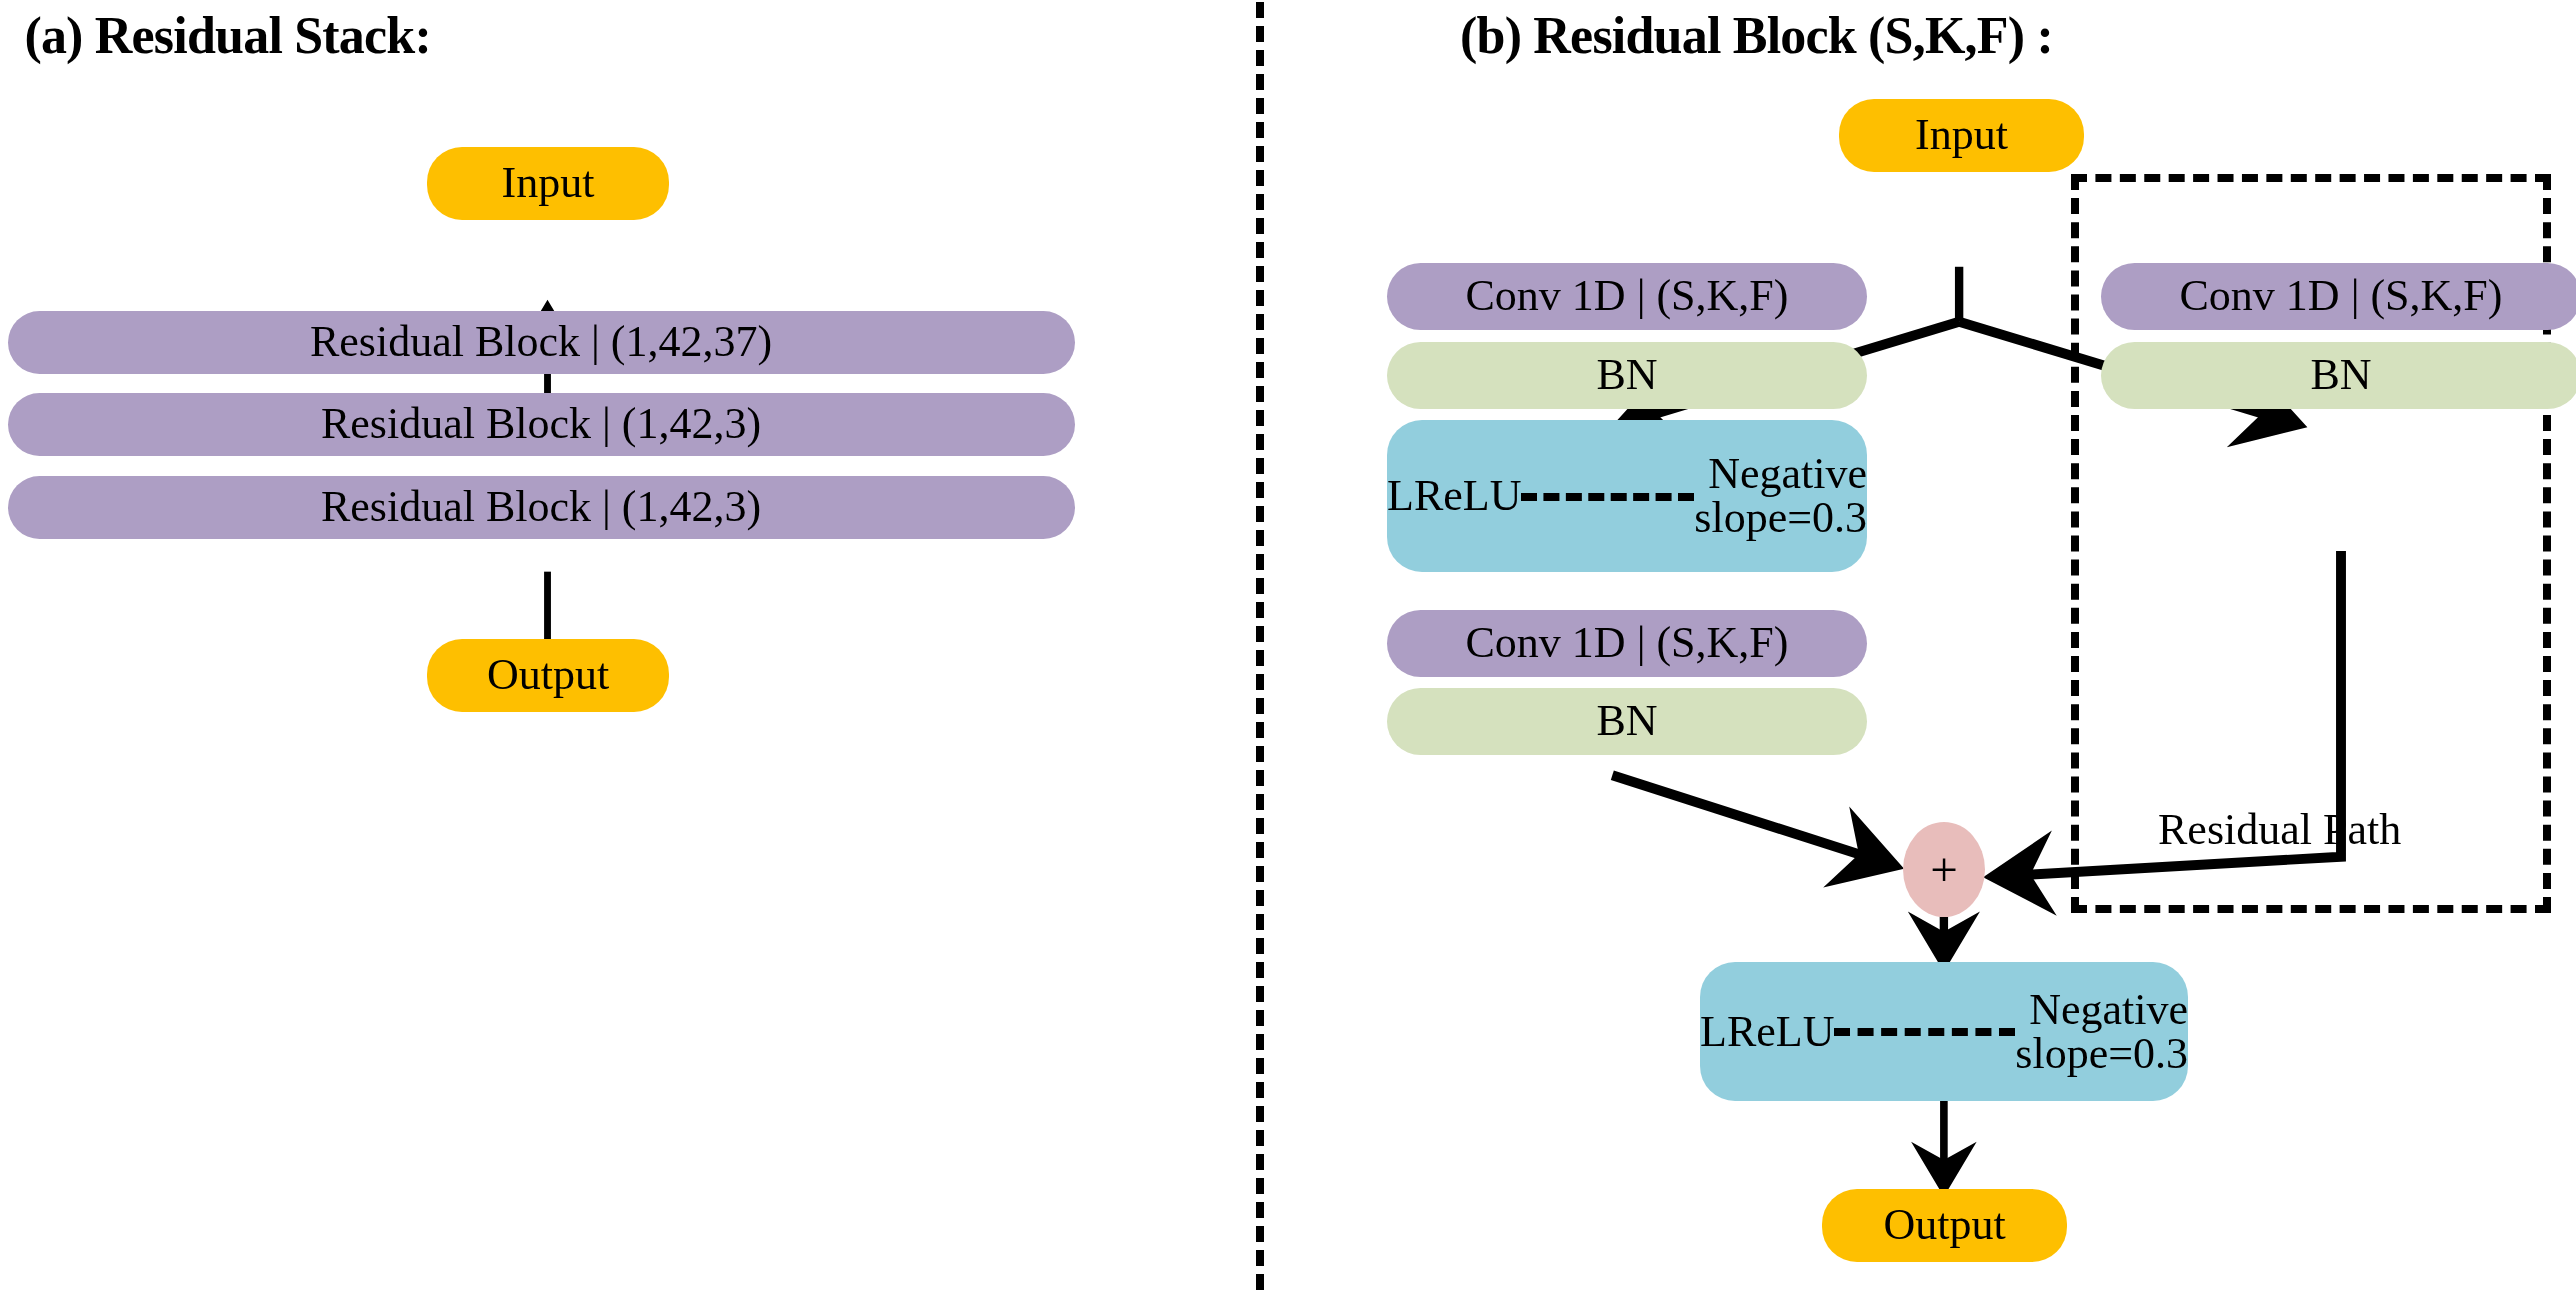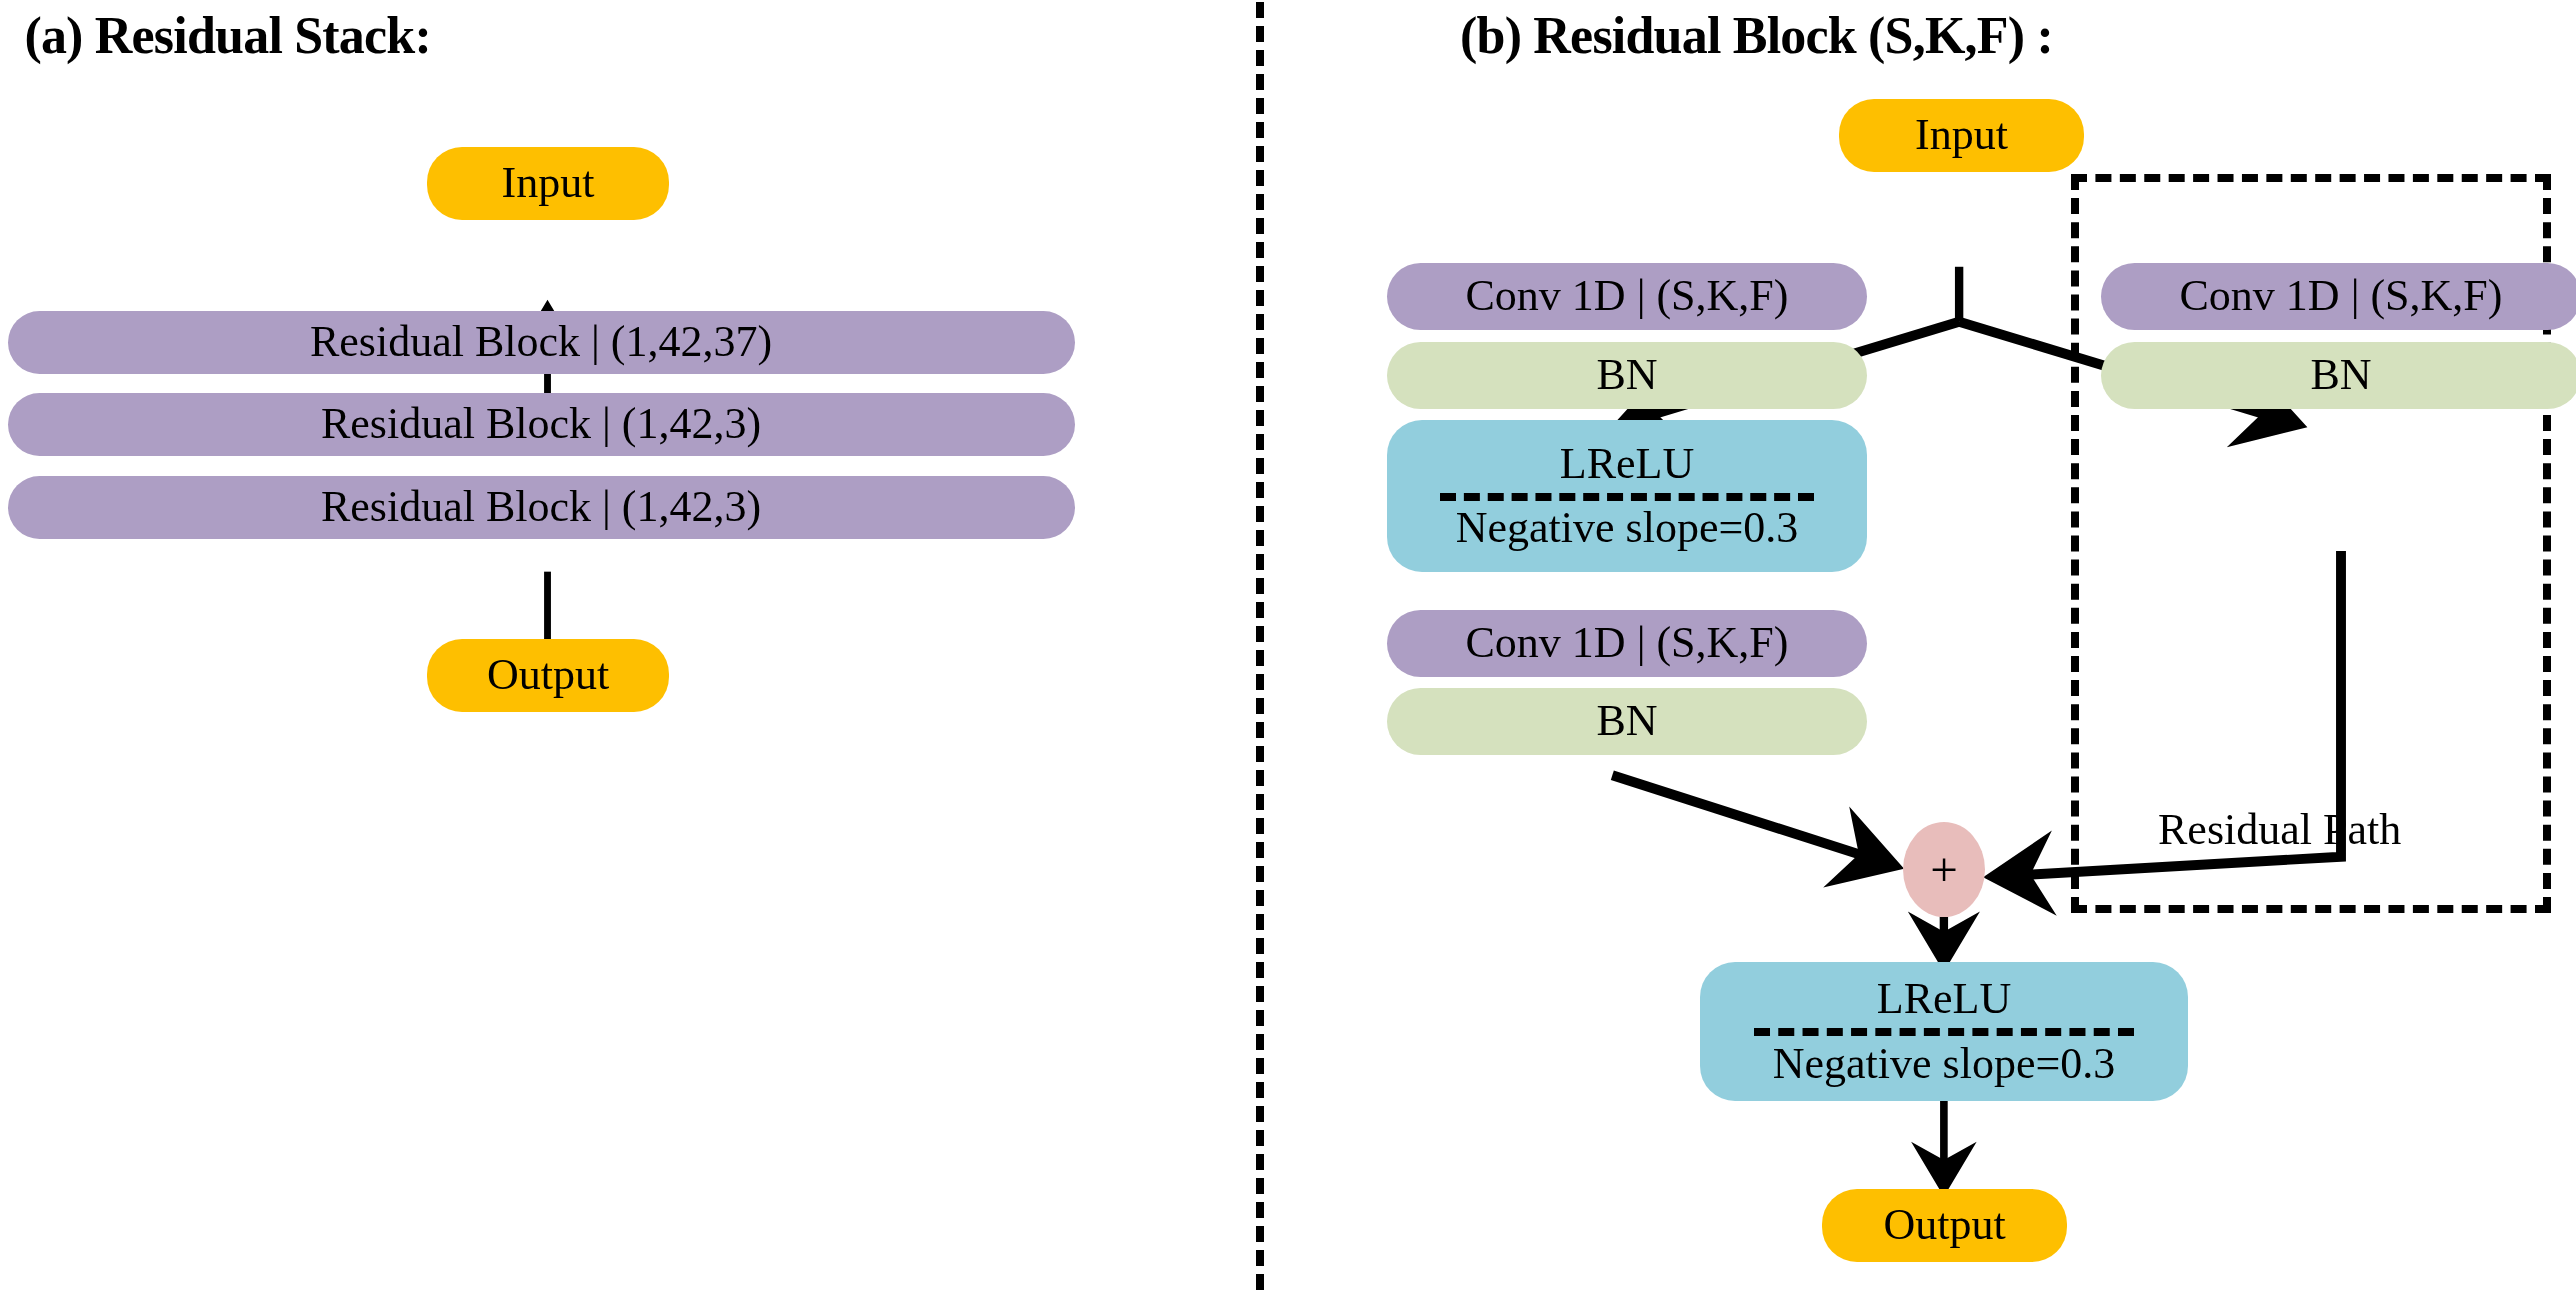--- a/index.html
+++ b/index.html
@@ -17,21 +17,21 @@
 
   .n-yellow{background:#FEBF00;}
   .n-purple{background:#AD9EC4;}
   .n-green{background:#D5E1BE;}
   .n-blue{background:#92CEDD;}
 
   .legend-box{position:absolute;border:5.3px solid #000;border-radius:46px;
               background:#fff;display:flex;align-items:center;justify-content:center;
               font-size:43px;box-sizing:border-box;}
 
-  .lrelu{flex-direction:column;justify-content:center;padding:4.6px 0;}
+  .lrelu{flex-direction:row;justify-content:center;padding:4.6px 0;}
   .lrelu .ln1{font-size:44px;line-height:1.0;}
   .lrelu .div{width:78%;height:0;border-top:8.4px dashed #000;margin:6.9px auto 5.3px auto;}
   .lrelu .ln2{font-size:44px;line-height:1.0;}
 
   .plus-node{position:absolute;background:#E8BDBB;border-radius:50%;
              display:flex;align-items:center;justify-content:center;
              font-size:49px;line-height:1;}
 
   .vdivider{position:absolute;border-left:8.4px dashed #000;}
 

